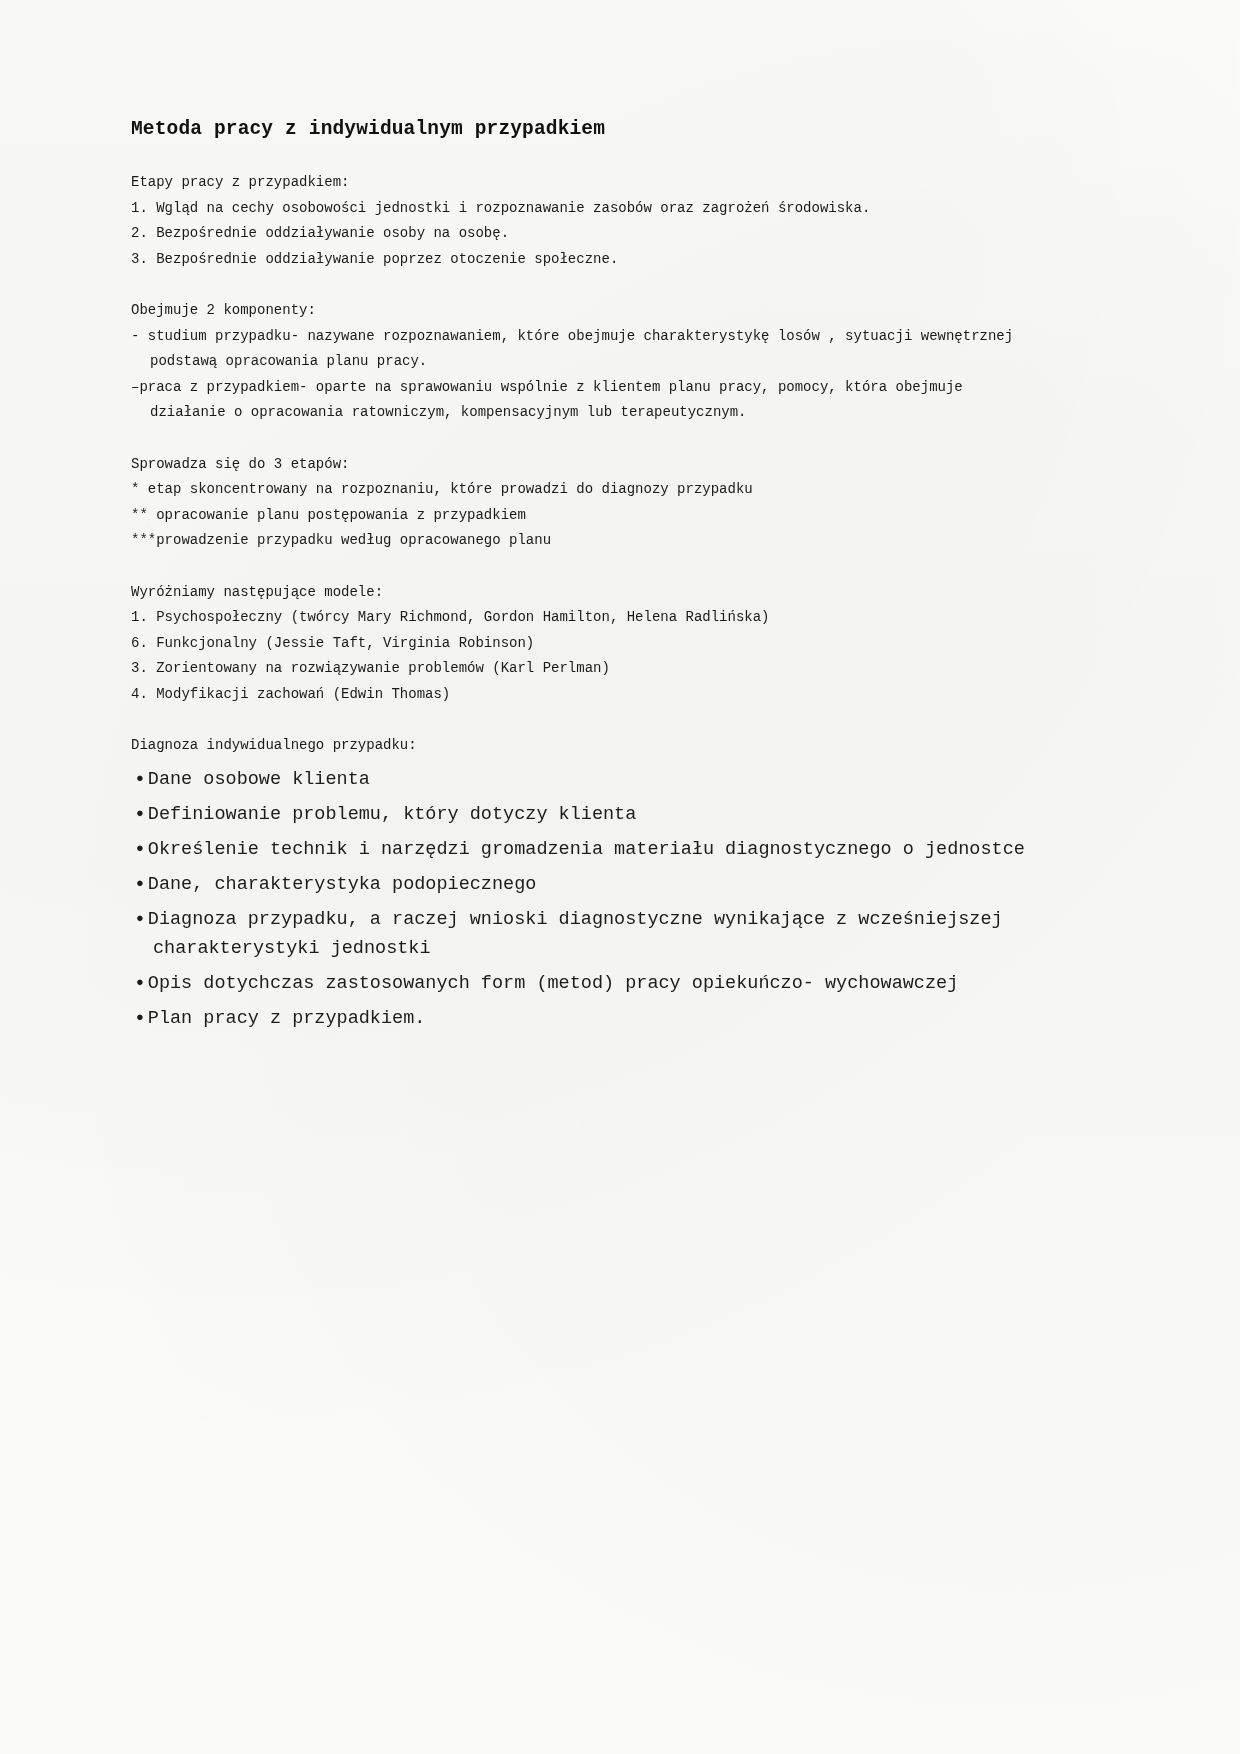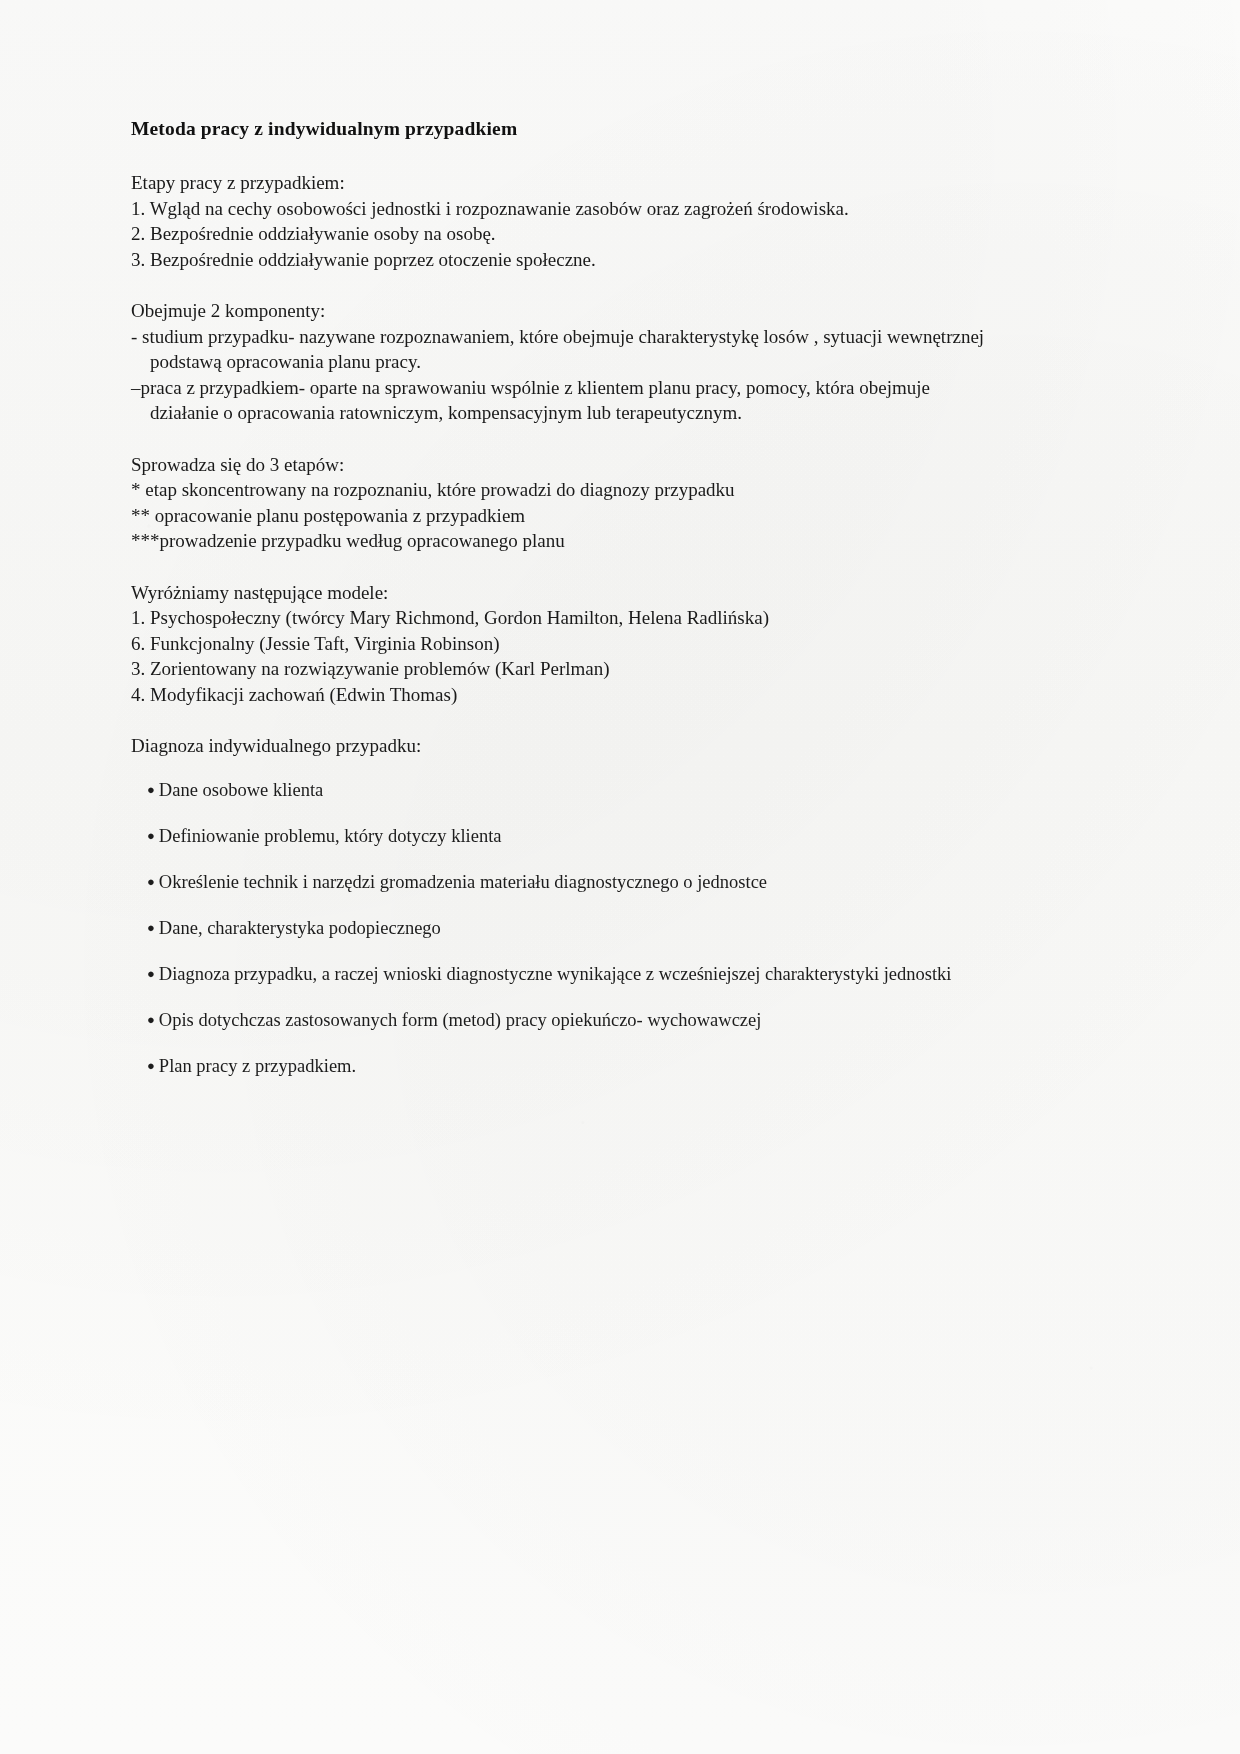--- a/index.html
+++ b/index.html
@@ -17,53 +17,54 @@
   .page {
     position: relative;
     width: 1240px;
     height: 1754px;
     background: #fbfbf9;
     background-image:
       radial-gradient(circle at 18% 9%, rgba(0,0,0,0.018) 0 38%, rgba(0,0,0,0) 70%),
       radial-gradient(circle at 82% 55%, rgba(0,0,0,0.012) 0 40%, rgba(0,0,0,0) 72%),
       linear-gradient(180deg, #fdfdfc 0%, #fafaf8 42%, #fbfbfa 100%);
     box-sizing: border-box;
+    font-family: Liberation Mono, monospace;
   }
   .sheet {
     position: absolute;
     left: 131px;
     top: 118px;
     width: 900px;
   }
   .doc-title {
     font-weight: bold;
     font-size: 19.5px;
     letter-spacing: 0.15px;
     margin: 0 0 30px 0;
     color: #111;
     text-rendering: optimizeLegibility;
   }
   .block {
     margin: 0 0 26px 0;
   }
   .line {
-    font-size: 19px;
+    font-size: 14px;
     line-height: 25.5px;
     margin: 0;
     white-space: pre-wrap;
     color: #1a1a1a;
   }
   .line.indent {
     padding-left: 19px;
     text-indent: 0;
   }
   .bullet-line {
     font-size: 18.5px;
     line-height: 29px;
-    margin: 16px;
+    margin: 5px;
     padding-left: 17px;
     text-indent: -17px;
   }
   .bullet-dot {
     font-size: 13px;
     vertical-align: 2px;
     padding-right: 4px;
   }
   .grain {
     position: absolute;

